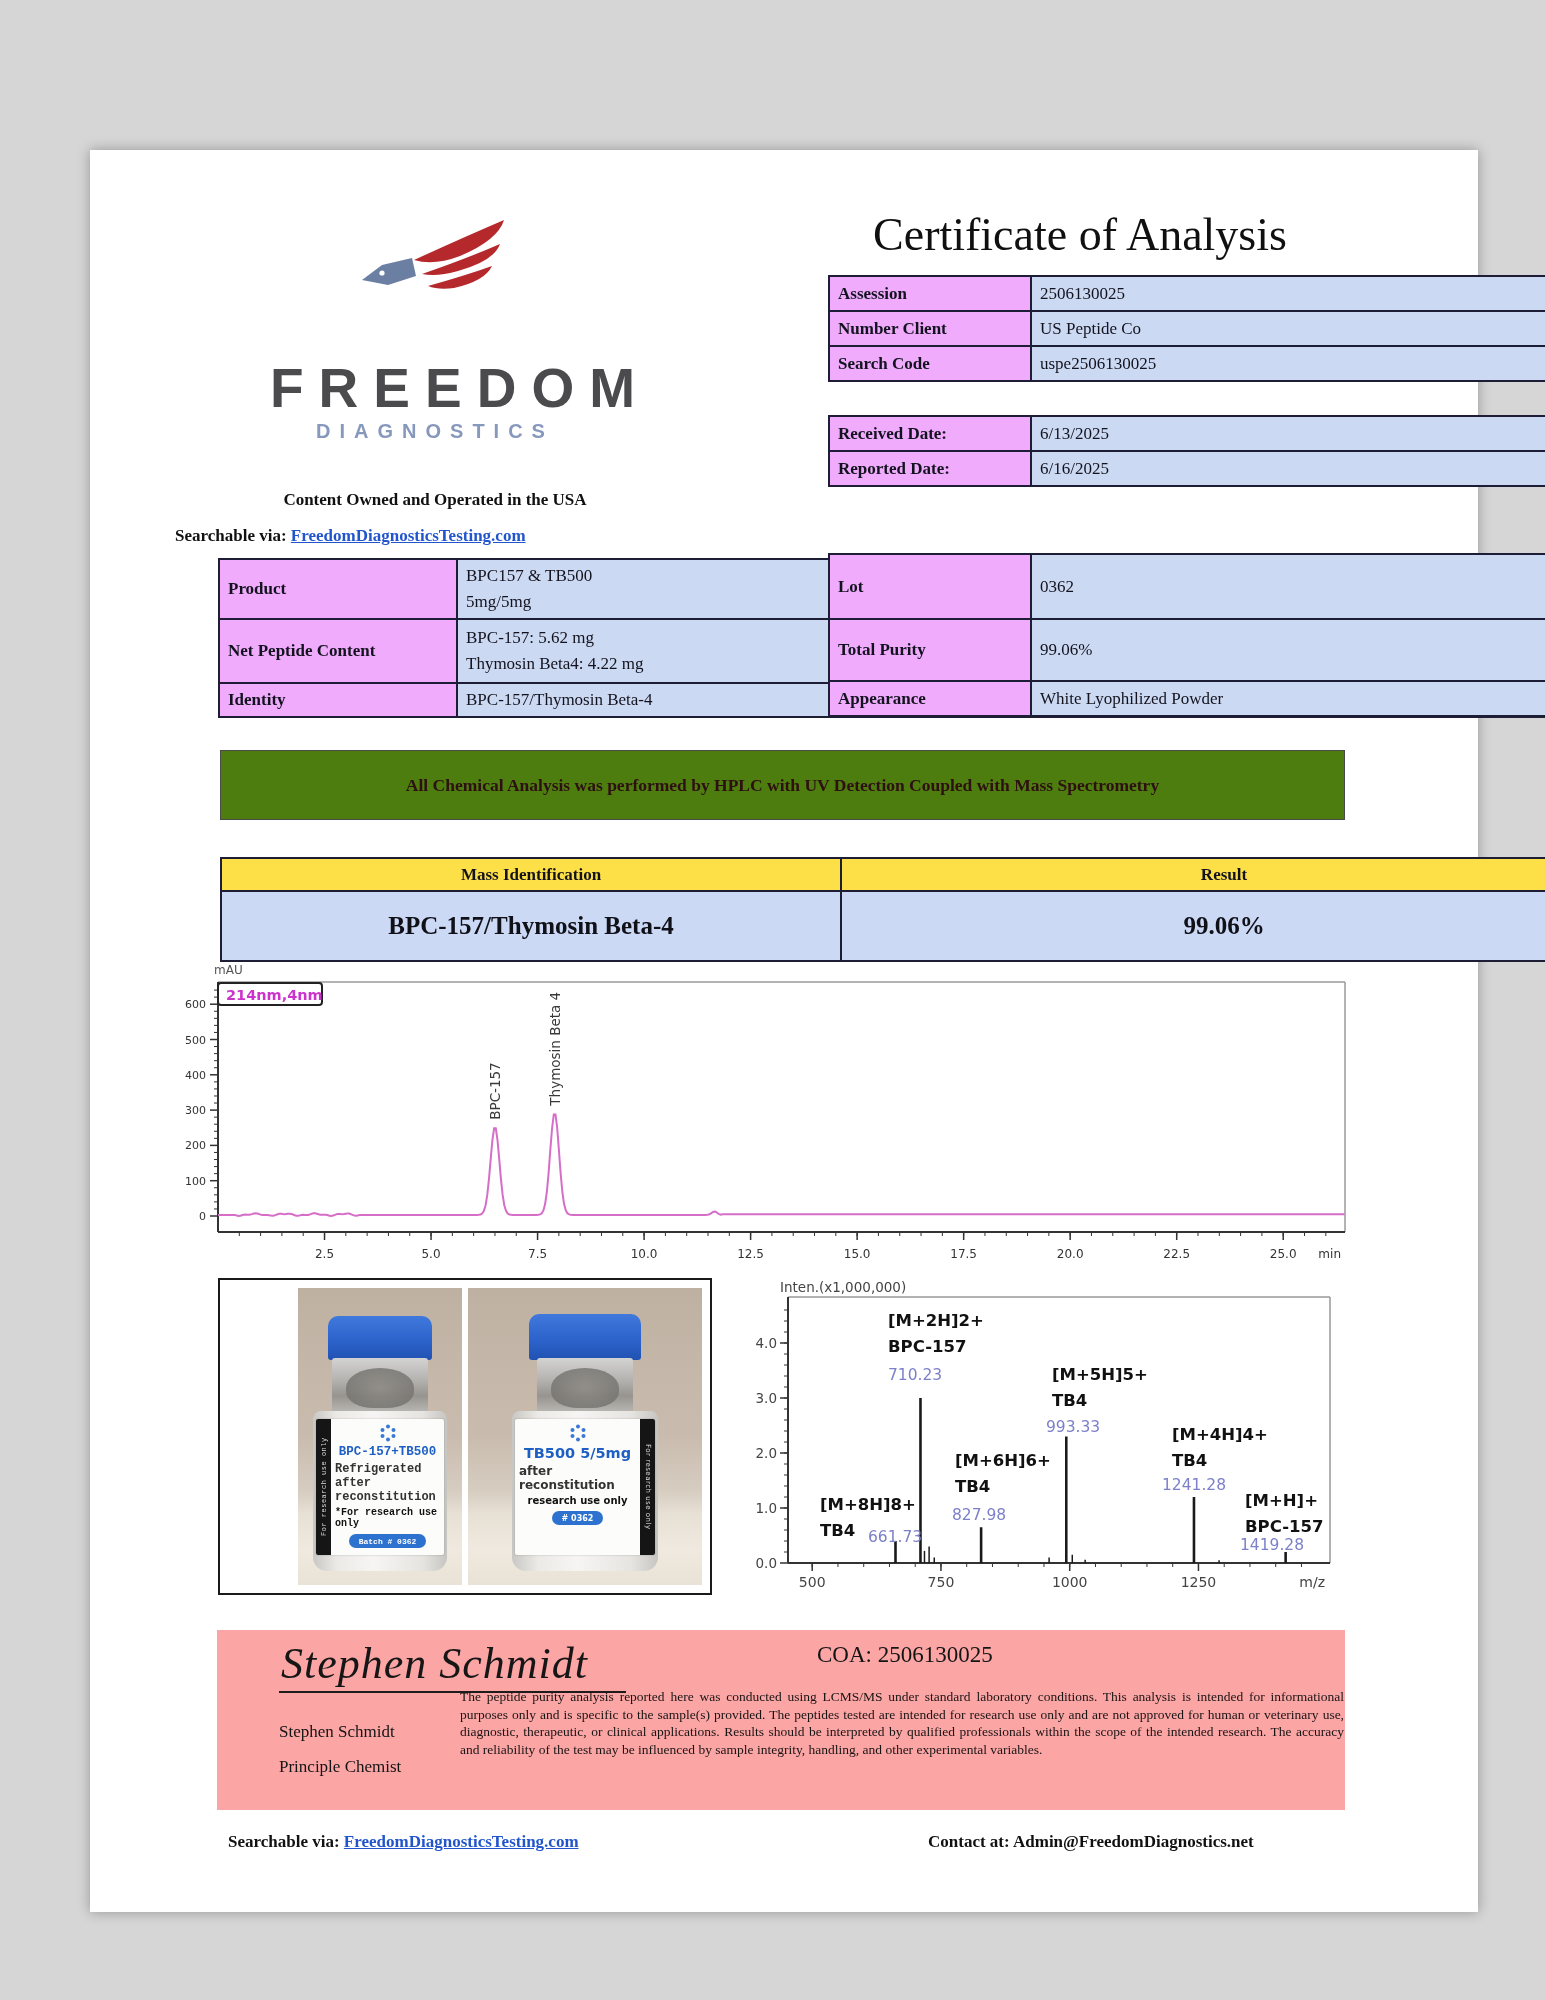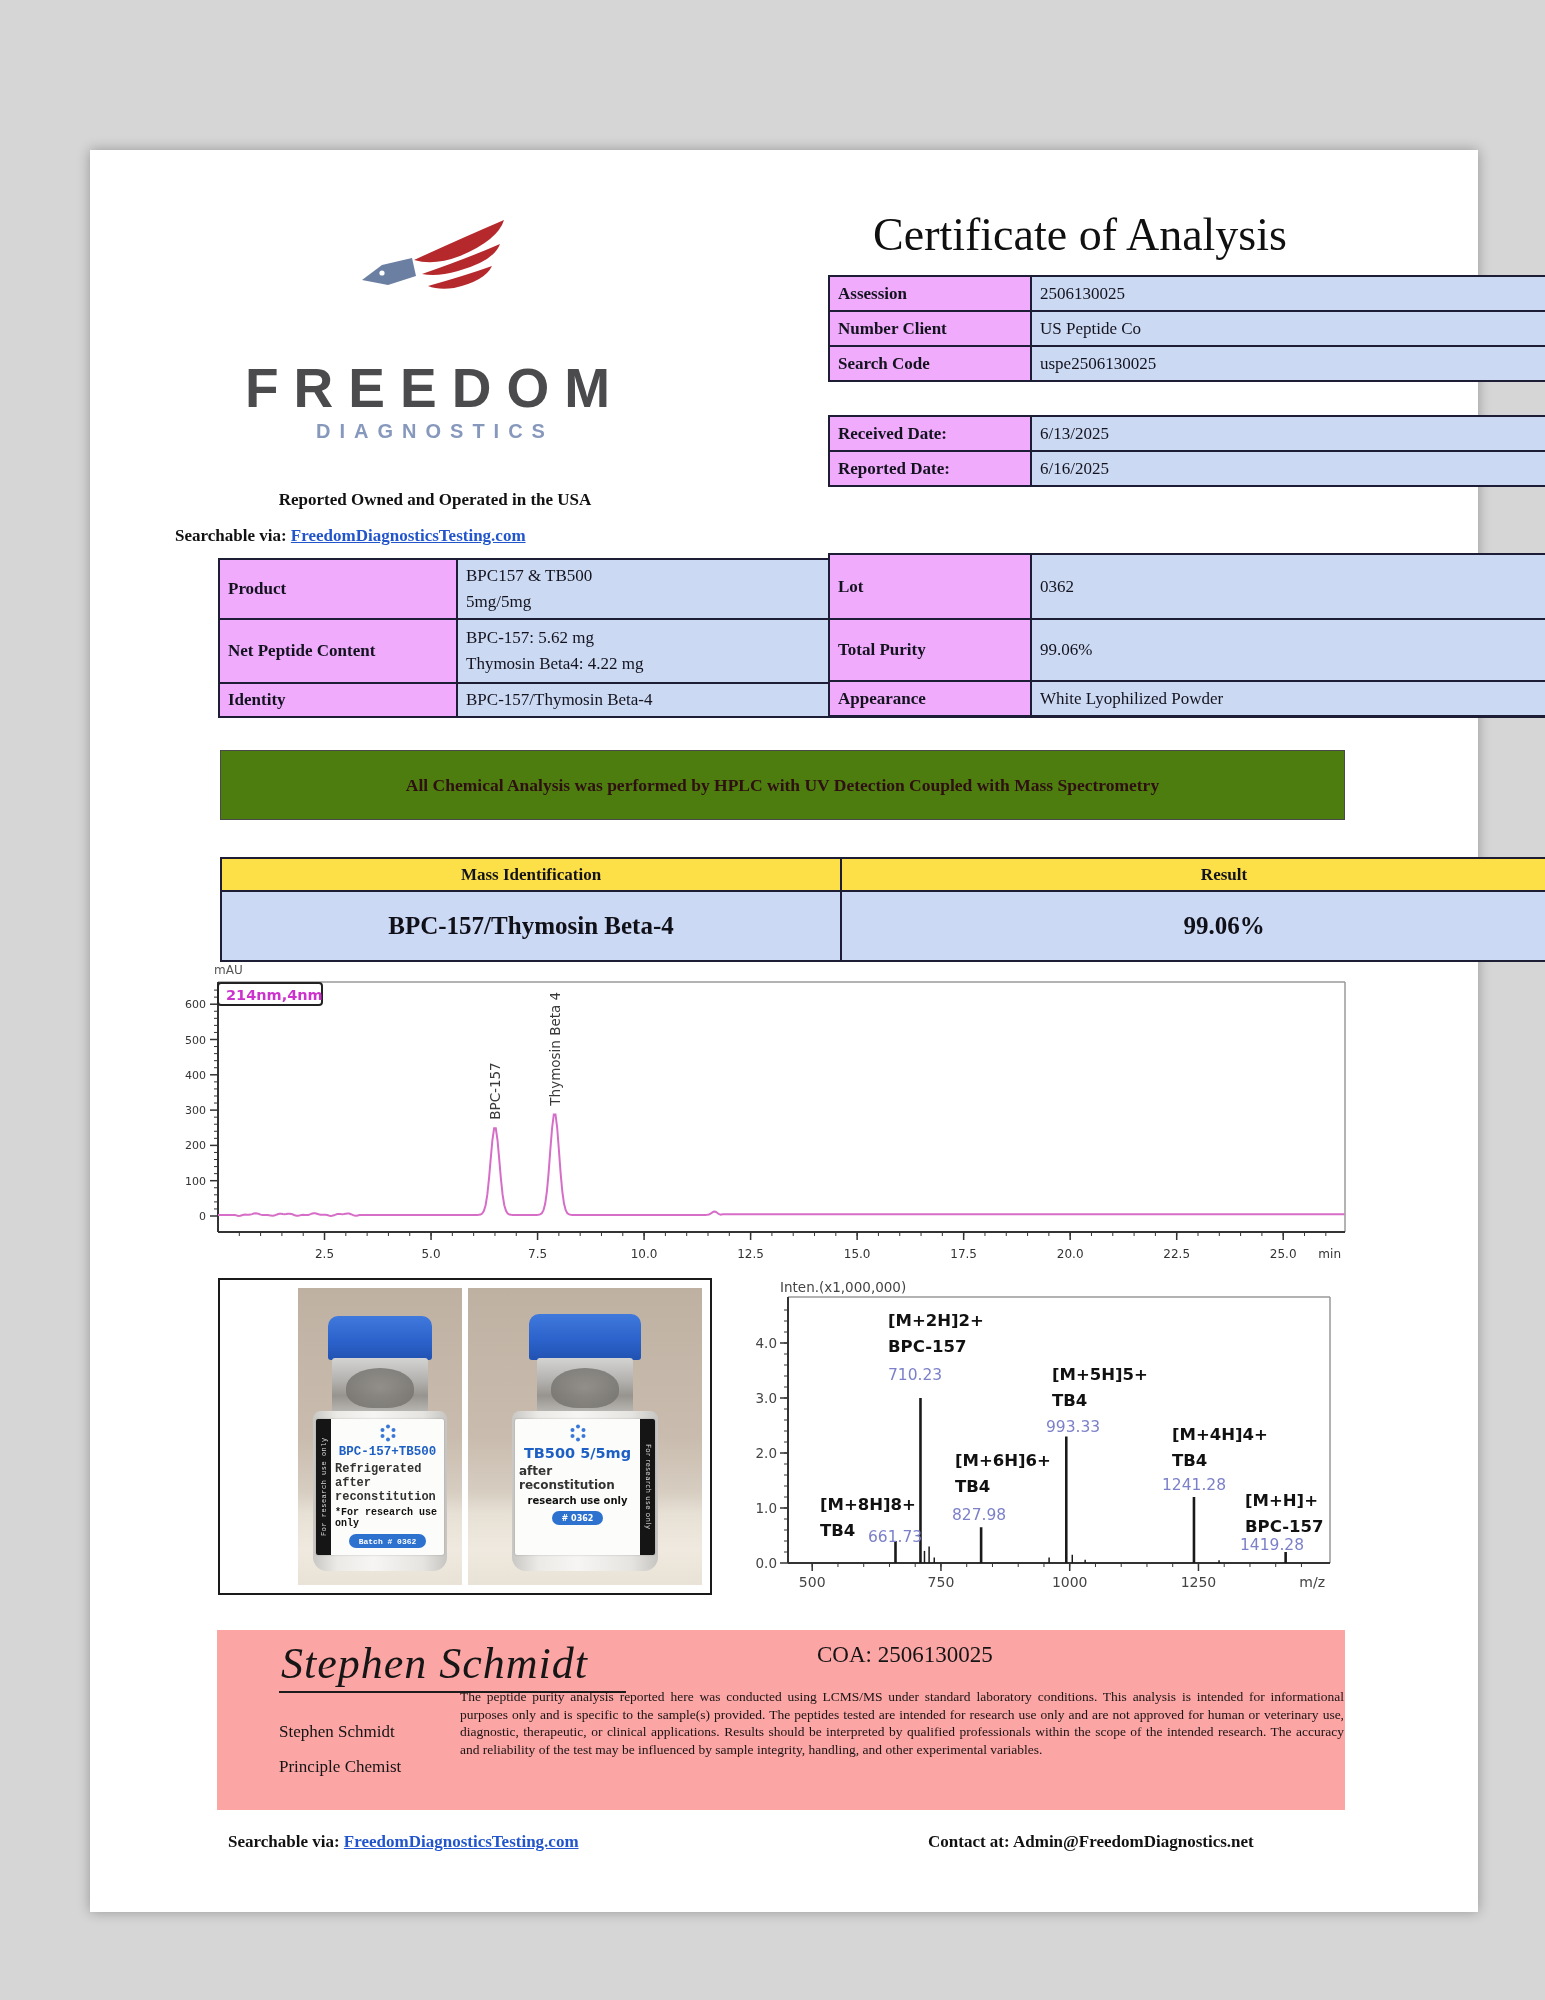--- a/index.html
+++ b/index.html
@@ -3,21 +3,21 @@
 <meta charset="utf-8">
 <style>
   html,body{width:1545px;height:2000px;margin:0;padding:0;background:#d6d6d6;
     font-family:"Liberation Serif","DejaVu Serif",serif;}
   *{box-sizing:border-box;}
   .page{position:absolute;left:90px;top:150px;width:1388px;height:1762px;background:#fff;
     box-shadow:0 0 12px rgba(0,0,0,.3);}
   .abs{position:absolute;}
 
   
-  .brand{left:130px;top:206px;width:430px;text-align:center;
+  .brand{left:130px;top:206px;width:430px;text-align:right;
     font-family:"Liberation Sans","DejaVu Sans",sans-serif;font-weight:bold;
     font-size:55px;letter-spacing:15px;color:#4b4b4d;}
   .division{left:130px;top:270px;width:430px;text-align:center;
     font-family:"Liberation Sans","DejaVu Sans",sans-serif;font-weight:600;
     font-size:20px;letter-spacing:9px;color:#8798bd;}
   .tagline{left:130px;top:340px;width:430px;text-align:center;font-weight:bold;font-size:17px;color:#111;}
   .searchable{left:85px;top:376px;font-weight:bold;font-size:17px;color:#111;white-space:nowrap;}
   .searchable a,.footer a{color:#2255cc;font-weight:bold;text-decoration:underline;}
 
   .doc-title{left:720px;top:58px;width:540px;text-align:center;font-size:46px;color:#101010;}
@@ -109,21 +109,21 @@
     <g>
       <path d="M62,42 Q110,20 152,2 Q146,22 108,38 Q82,48 62,42 Z" fill="#b5292c"></path>
       <path d="M70,56 Q116,40 148,26 Q142,43 106,53 Q85,59 70,56 Z" fill="#b5292c"></path>
       <path d="M76,68 Q115,57 140,48 Q133,63 102,70 Q86,72 76,68 Z" fill="#b5292c"></path>
       <path d="M10,62 L30,47 L60,40 L64,58 L36,67 Z" fill="#6b7fa3"></path>
       <circle cx="30" cy="55" r="2.6" fill="#fff"></circle>
     </g>
   </svg>
   <div class="abs brand">FREEDOM</div>
   <div class="abs division">DIAGNOSTICS</div>
-  <div class="abs tagline">Reported Owned and Operated in the USA</div>
+  <div class="abs tagline">Content Owned and Operated in the USA</div>
   <div class="abs searchable">
     <span>Searchable via:</span>
     <a href="#">FreedomDiagnosticsTesting.com</a>
   </div>
 
   <div class="abs doc-title">Certificate of Analysis</div>
 
   <table class="abs coa t-acc">
     <tbody>
         <tr>

